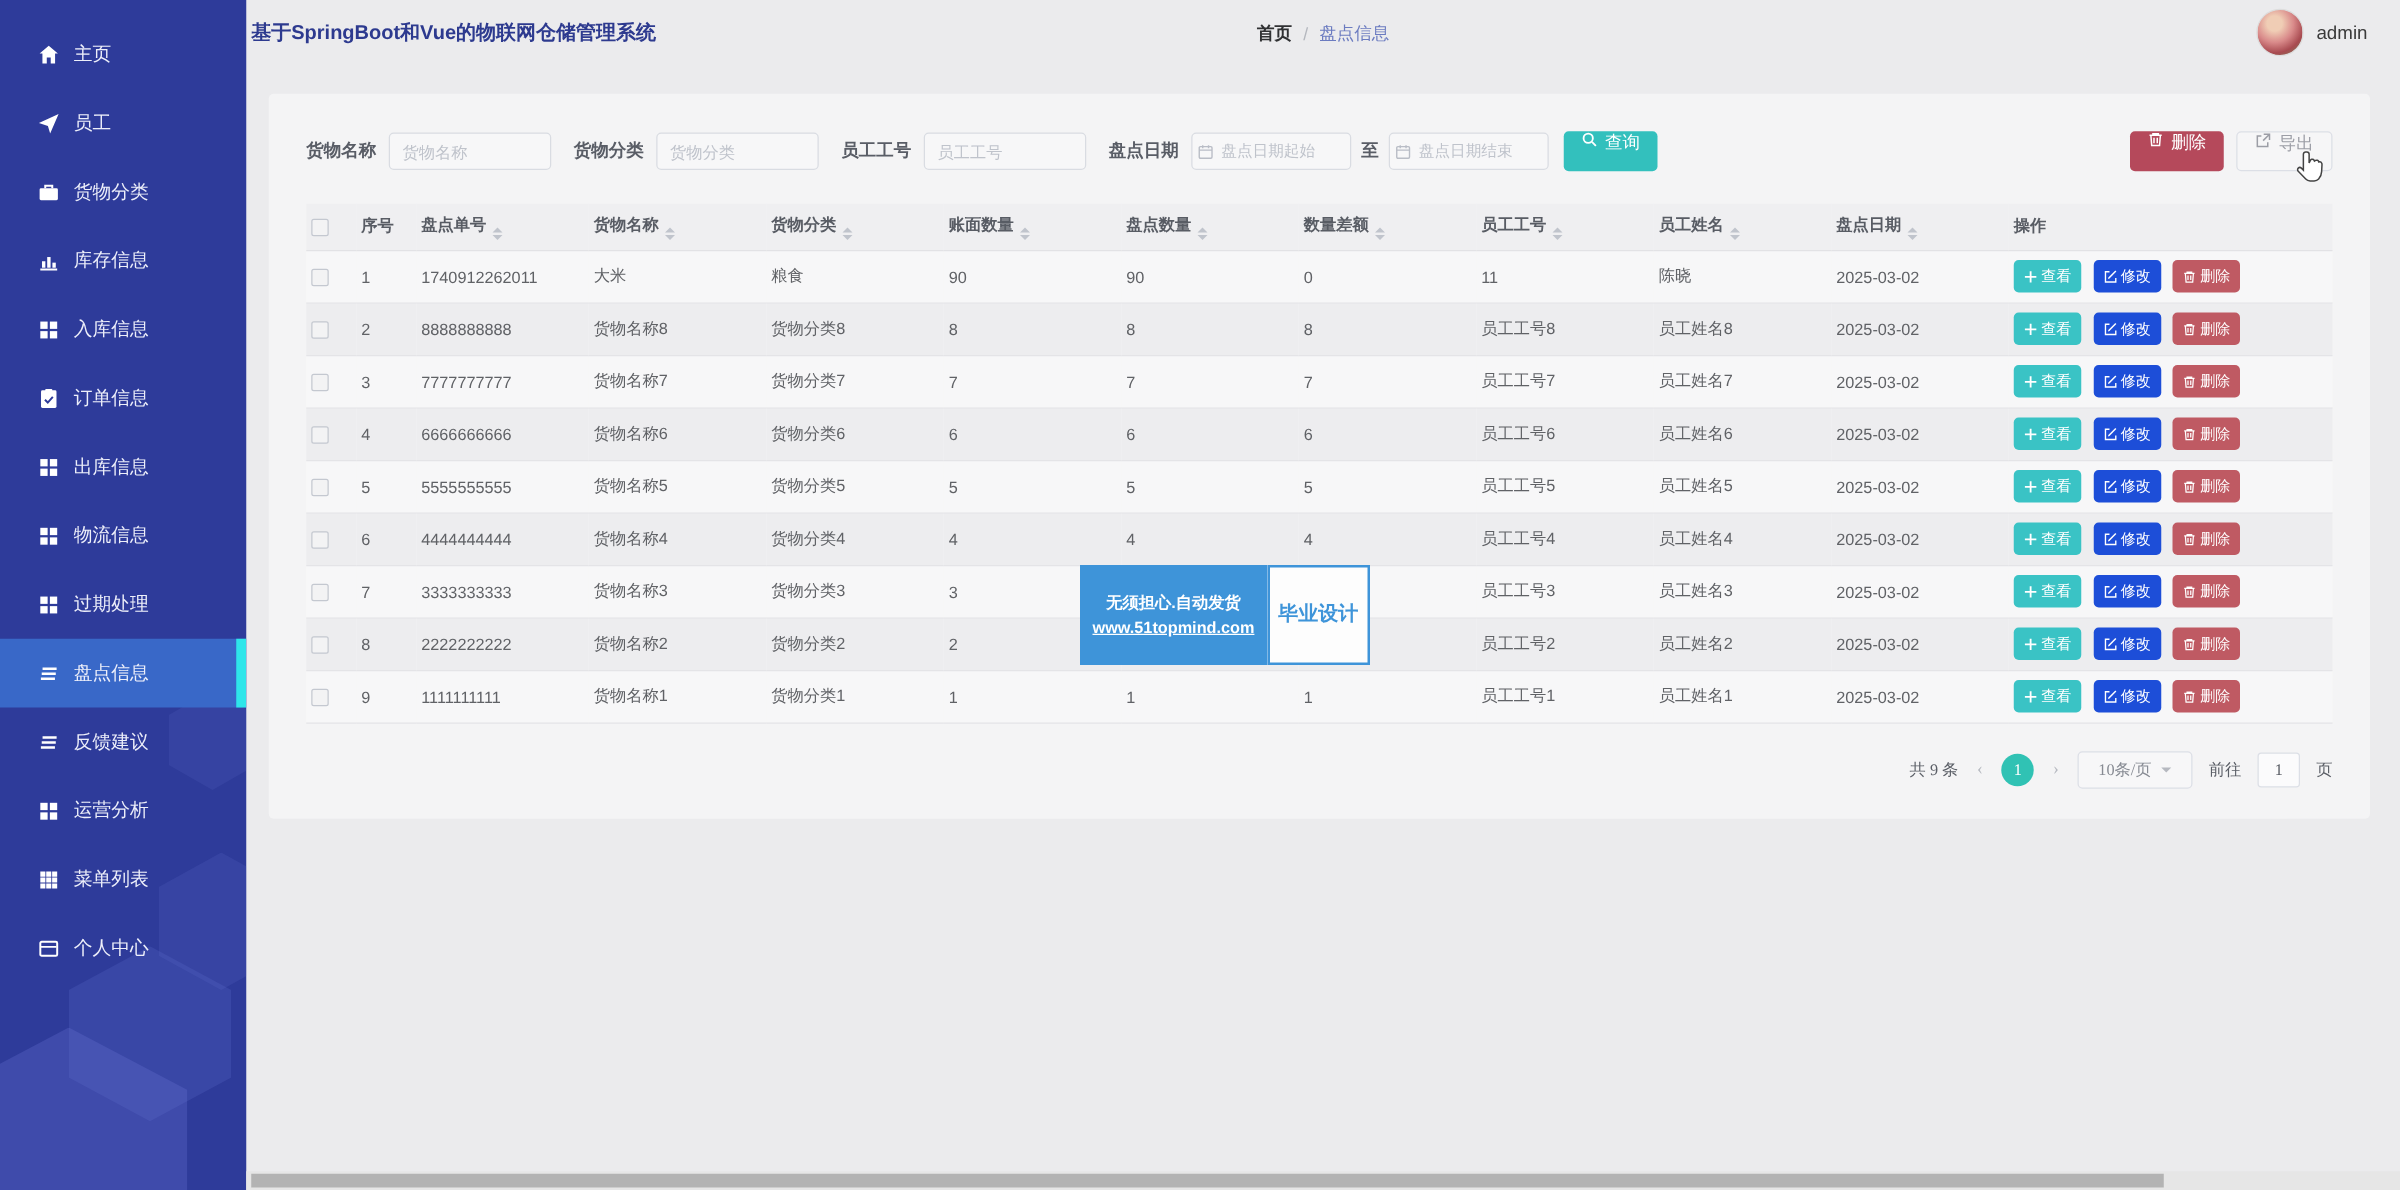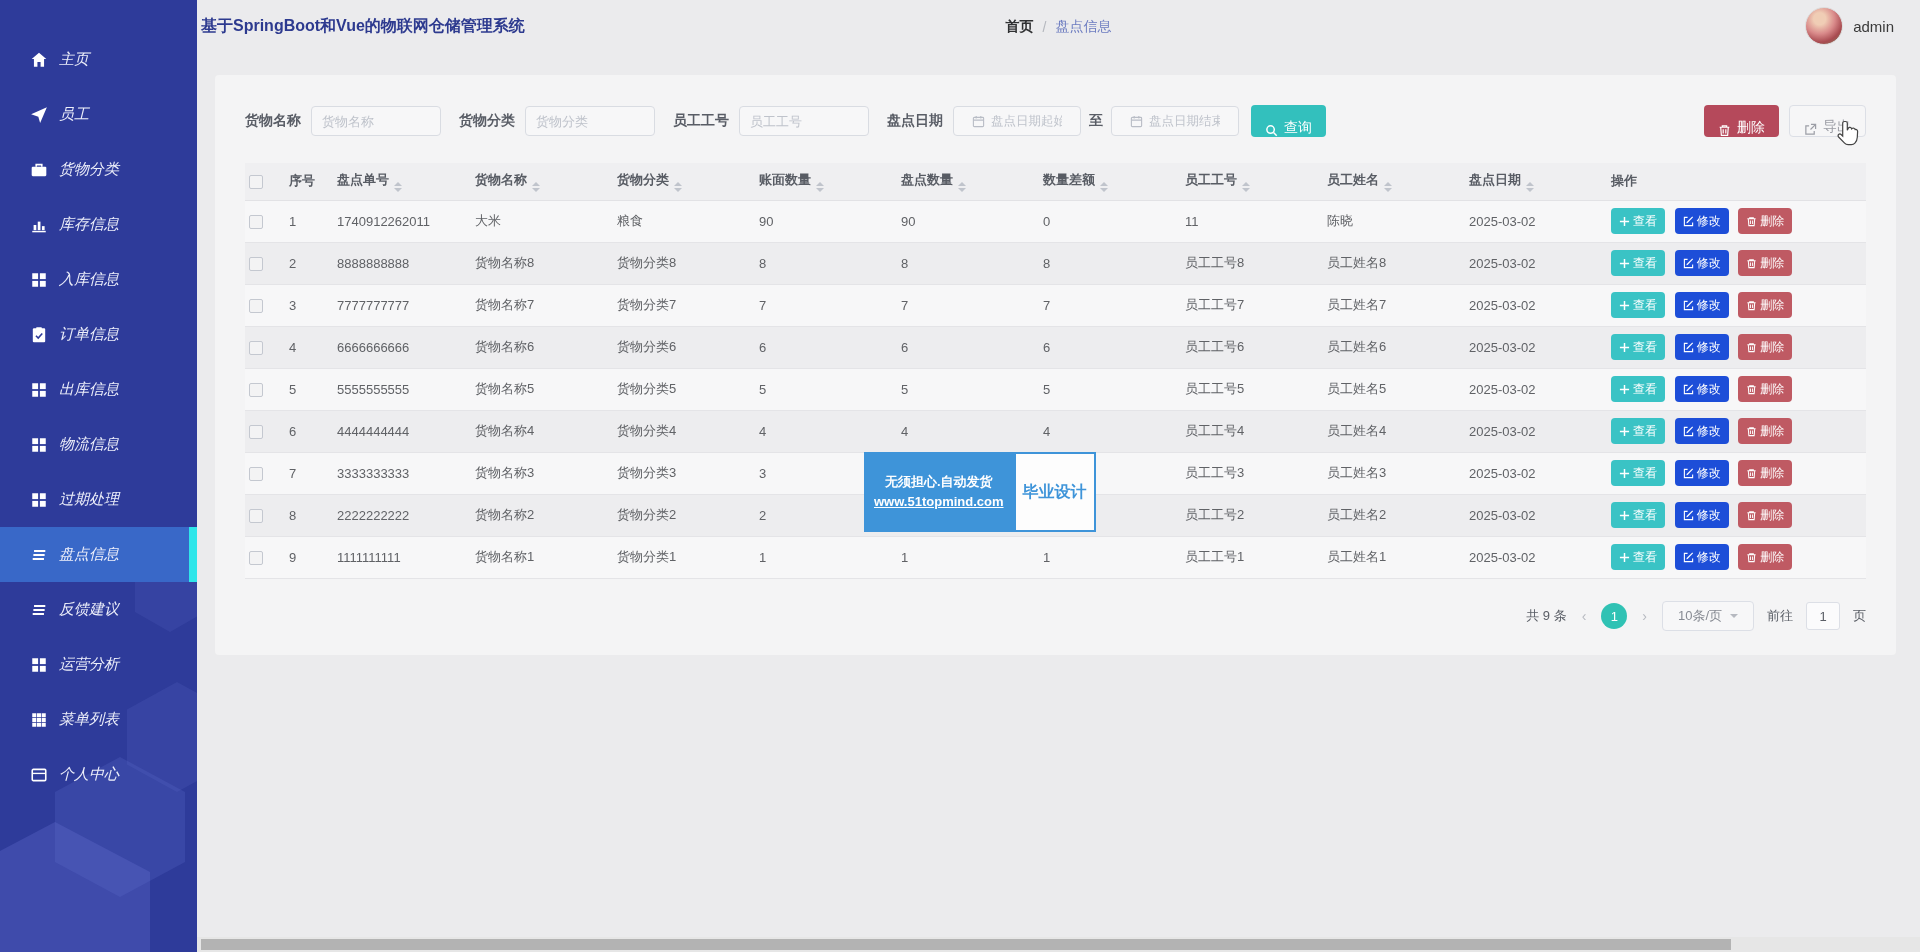--- a/index.html
+++ b/index.html
@@ -8,21 +8,21 @@
     font-family:"Liberation Sans","DejaVu Sans",sans-serif;
     background:#ebebed; overflow:hidden; position:relative;
   }
   .app { display:flex; width:100%; height:100%; }
 
   
   aside {
     width:197px; flex-shrink:0; background:#2e3b9a;
     position:relative; overflow:hidden;
   }
-  #sidebar-nav { padding-top:32px; position:relative; z-index:2;font-style:italic; }
+  #sidebar-nav { padding-top:16px; position:relative; z-index:2; }
   .side-item {
     height:55px; display:flex; align-items:center; padding-left:30px;
     color:#edeffa; font-size:15px; cursor:pointer; position:relative;
   }
   .side-item .icon { width:18px; height:18px; margin-right:11px; display:inline-flex; }
   .side-item .icon svg { width:100%; height:100%; fill:#fff; }
   .side-item.active { background:#3968c8; }
   .side-item.active::after {
     content:""; position:absolute; right:0; top:0; bottom:0; width:8px; background:#2ee6ea;
   }
@@ -64,27 +64,27 @@
   .filter-bar { display:flex; align-items:center; padding:30px 30px 0 30px; }
   .f-label { font-size:14px; color:#595d66; font-weight:bold; margin-right:10px; white-space:nowrap; }
   .f-input {
     height:30px; background:#f7f7f8; border:1px solid #d9dce2; border-radius:4px;
     padding:0 10px; font-size:13px; color:#606266; font-family:inherit; margin-right:18px;
   }
   .f-input::placeholder { color:#bfc3cb; }
   .txt { width:130px; }
   .date-wrap {
     display:flex; align-items:center; height:30px; width:128px; background:#f7f7f8;
-    border:1px solid #d9dce2; border-radius:4px; padding:0 18px; gap:6px;
+    border:1px solid #d9dce2; border-radius:4px; padding:0 4px; gap:6px;
   }
   .date-wrap svg { flex-shrink:0; }
   .date-wrap input { border:none; outline:none; background:transparent; width:100%; font-size:12.5px; color:#606266; font-family:inherit; }
   .date-wrap input::placeholder { color:#bfc3cb; }
   .to-sep { margin:0 8px; font-size:14px; font-weight:bold; color:#595d66; }
-  .btn { display:inline-flex; align-items:flex-end; gap:6px; height:32px; padding:0 14px;
+  .btn { display:inline-flex; align-items:flex-start; gap:6px; height:32px; padding:0 14px;
          border:none; border-radius:4px; font-size:14px; cursor:pointer; font-family:inherit; white-space:nowrap; }
   .btn svg { width:13px; height:13px; }
   .btn-search { background:#33c0bd; color:#fff; margin-left:12px; }
   .actions-right { margin-left:auto; display:flex; gap:10px; }
   .btn-danger { background:#b5495b; color:#fff; }
   .btn-export { background:#f6f6f7; border:1px solid #dcdfe6; color:#9c9ea6; }
 
   
   .table-wrap { margin:26px 30px 0 30px; }
   table { width:100%; border-collapse:collapse; table-layout:fixed; font-size:13px; color:#606266; }
@@ -109,21 +109,21 @@
     cursor:pointer; font-family:inherit; vertical-align:middle;
   }
   .act svg { width:11px; height:11px; }
   .act-view { background:#3ac3c5; }
   .act-edit { background:#1d4ed8; }
   .act-del  { background:#bf5a63; }
 
   
   .pagination {
     position:absolute; right:30px; bottom:24px; display:flex; align-items:center;
-    gap:13px; font-size:13px; color:#5a5e66;
+    gap:13px; font-size:13px; color:#5a5e66;font-family:Liberation Serif, serif;
   }
   .pg-arrow { color:#b6b9c0; font-size:14px; cursor:pointer; padding:0 2px; }
   .page-circle {
     width:26px; height:26px; border-radius:50%; background:#30c2b4; color:#fff;
     display:flex; align-items:center; justify-content:center; font-size:13px; cursor:pointer;
   }
   .page-size {
     width:92px; height:30px; border:1px solid #dcdfe6; border-radius:4px; background:#f7f7f8;
     display:flex; align-items:center; justify-content:center; gap:8px; color:#878b93; cursor:pointer;
   }

